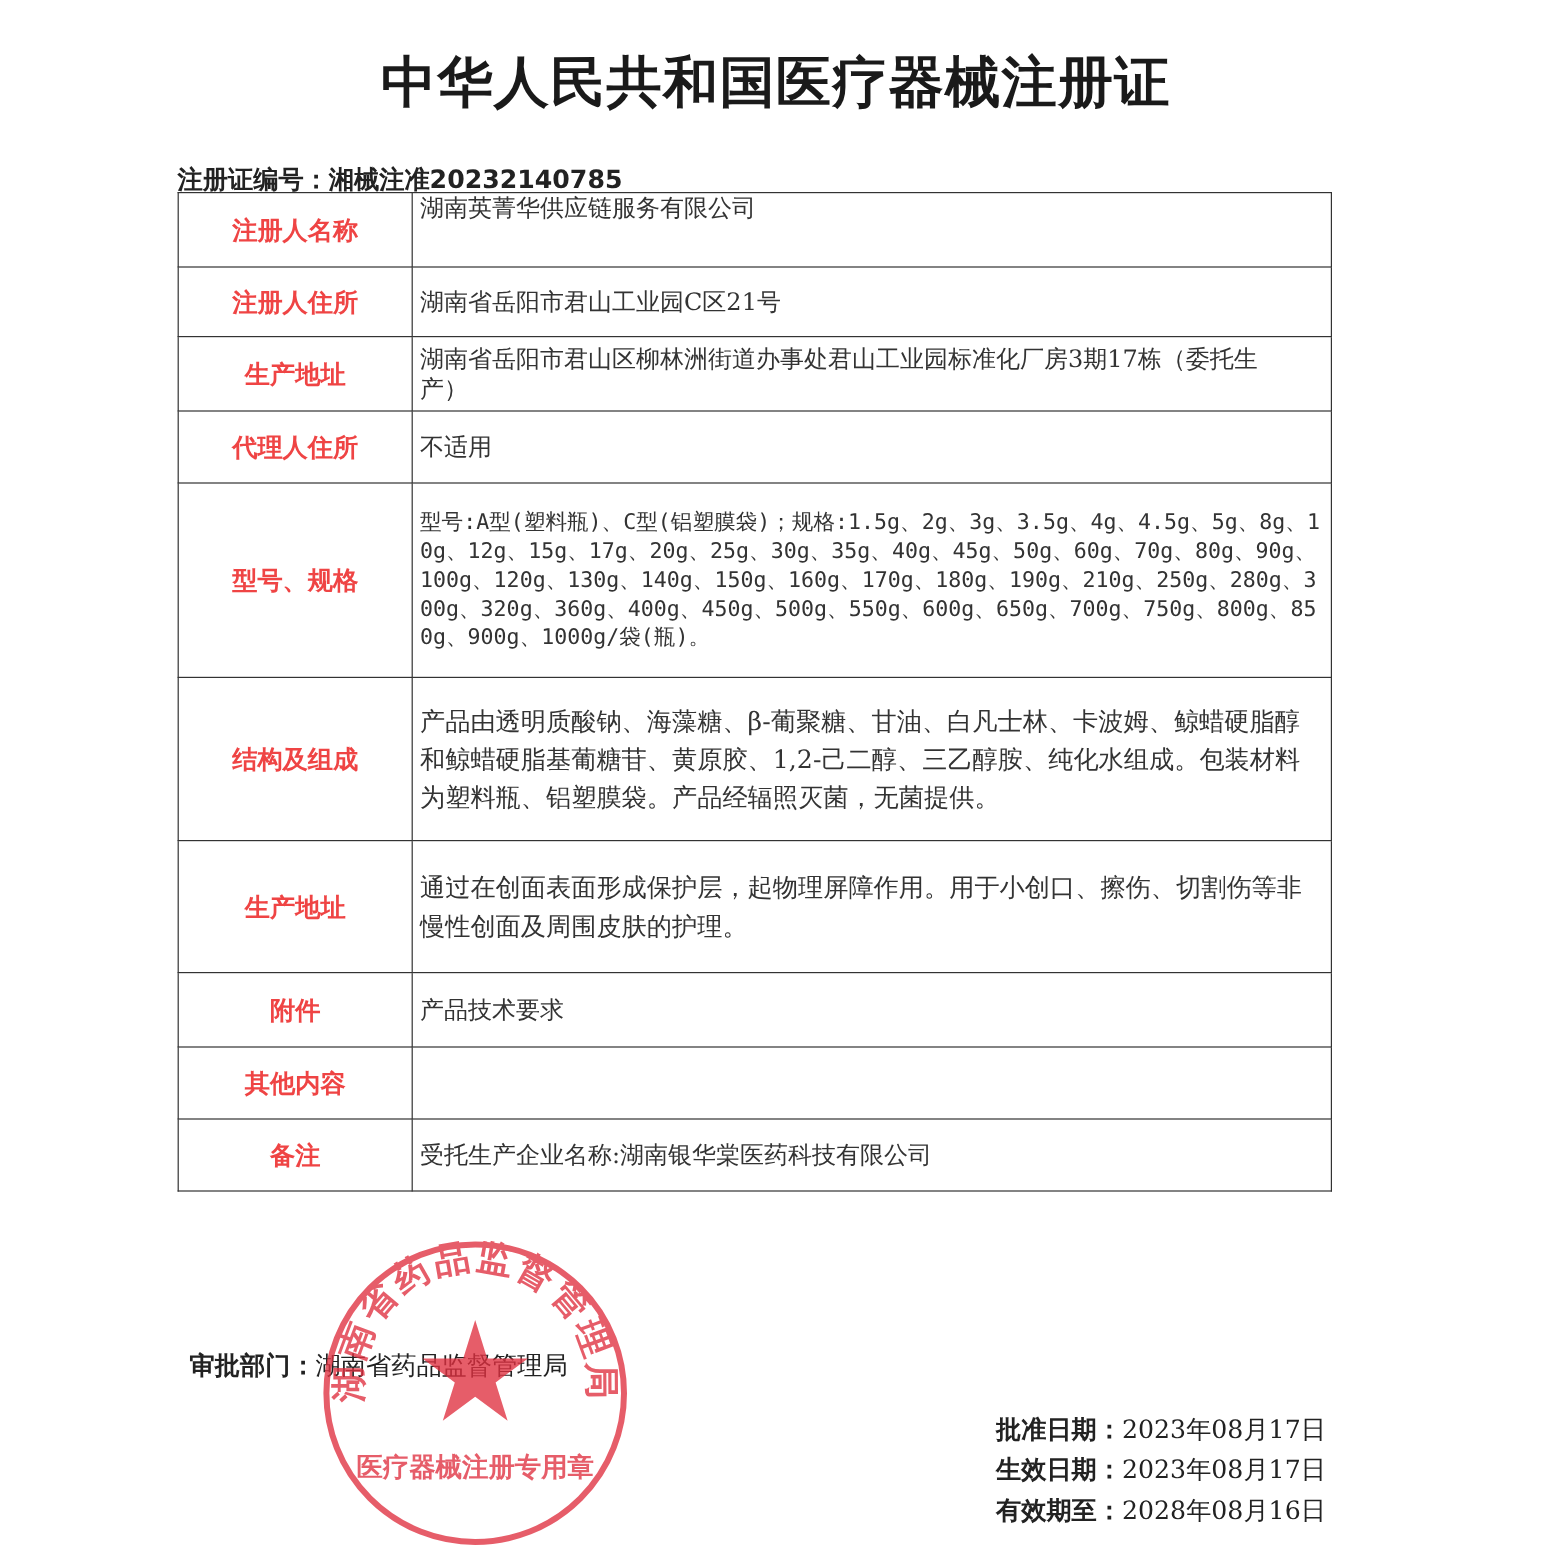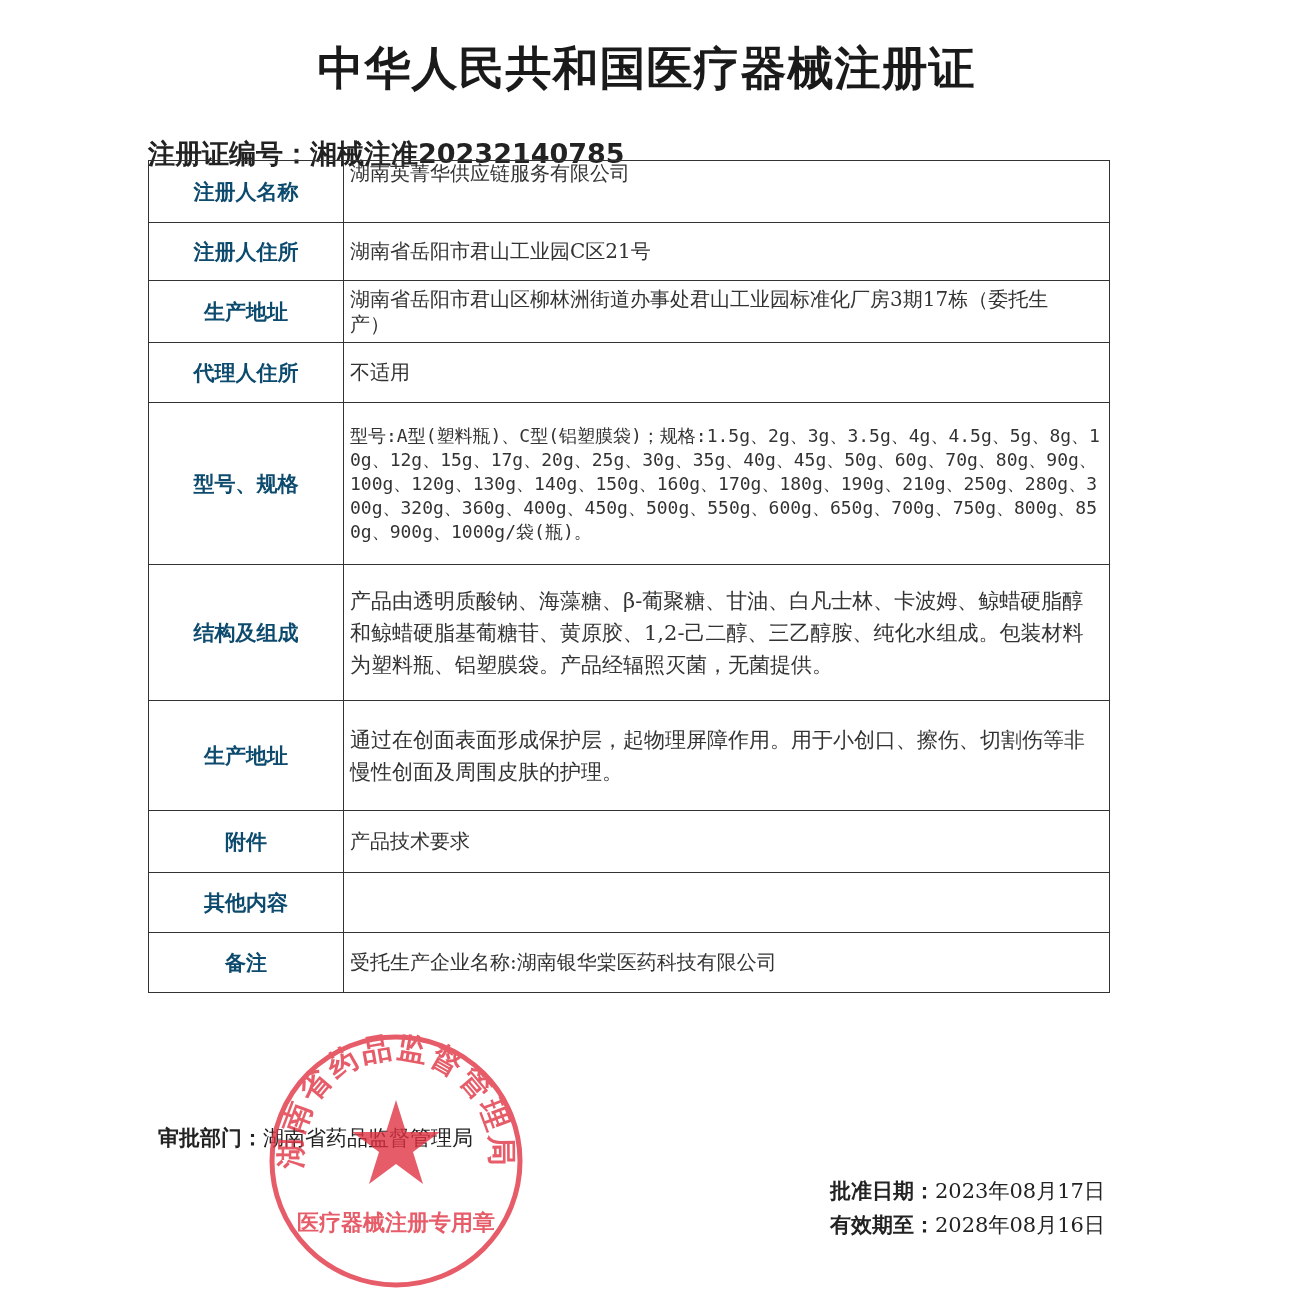--- a/index.html
+++ b/index.html
@@ -1,25 +1,25 @@
 <!DOCTYPE html>
 <html><head>
 <meta charset="utf-8">
 <style>
   html, body { margin:0; padding:0; background:#fff; }
   body { width:1293px; height:1293px; position:relative; overflow:hidden; color:#222;
          font-family:"DejaVu Serif","Liberation Serif",serif; }
   .title { position:absolute; left:0; top:38px; width:1293px; text-align:center;
            font-size:46px; font-weight:bold; letter-spacing:1px; color:#1a1a1a;
            font-family:"DejaVu Sans","Liberation Sans",sans-serif; }
-  .regno { position:absolute; left:148px; top:136px; font-size:27px; font-weight:bold; color:#222;
+  .regno { position:absolute; left:148px; top:136px; font-size:21px; font-weight:bold; color:#222;
            font-family:"DejaVu Sans","Liberation Sans",sans-serif; }
   table.cert { position:absolute; left:148px; top:160px; width:962px; border-collapse:collapse; }
   table.cert td { border:1.5px solid #333; vertical-align:middle; }
-  td.lbl { width:192px; text-align:center; font-size:21px; font-weight:bold; color:#0c4a6e;
+  td.lbl { width:192px; text-align:center; font-size:21px; font-weight:bold; color:#ef4444;
            font-family:"DejaVu Sans","Liberation Sans",sans-serif; }
   td.val { padding:0 6px 0 6px; font-size:20px; line-height:25px; color:#333; }
   .footer-left { position:absolute; left:158px; top:1124px; font-size:21px; }
   .footer-left .k { font-weight:bold; font-family:"DejaVu Sans","Liberation Sans",sans-serif; }
   .footer-right { position:absolute; left:830px; top:1126px; font-size:21px; line-height:34px;margin-top:48px; }
   .footer-right .k { font-weight:bold; font-family:"DejaVu Sans","Liberation Sans",sans-serif; }
   .stamp { position:absolute; left:265px; top:1030px; width:262px; height:262px; pointer-events:none; opacity:0.78; }
 </style>
 </head>
 <body>
@@ -74,20 +74,21 @@
   </tr>
 </tbody>
   </table>
 
 <div class="footer-left">
   <span class="k">审批部门：</span><span>湖南省药品监督管理局</span>
 </div>
 
 <div class="footer-right">
   <div><span class="k">批准日期：</span><span>2023年08月17日</span></div>
+  <div><span class="k">生效日期：</span><span>2023年08月17日</span></div>
   <div><span class="k">有效期至：</span><span>2028年08月16日</span></div>
 </div>
 
 <svg class="stamp" viewBox="0 0 262 262">
   <defs>
     <path id="arcpath" d="M 40 150 A 95 95 0 1 1 222 150"></path>
   </defs>
   <circle cx="131" cy="131" r="124" fill="none" stroke="#e03040" stroke-width="5"></circle>
   <text font-size="30" font-weight="bold" fill="#e03040" font-family="DejaVu Sans, sans-serif" letter-spacing="3">
     <textPath href="#arcpath" startOffset="50%" text-anchor="middle">湖南省药品监督管理局</textPath>

